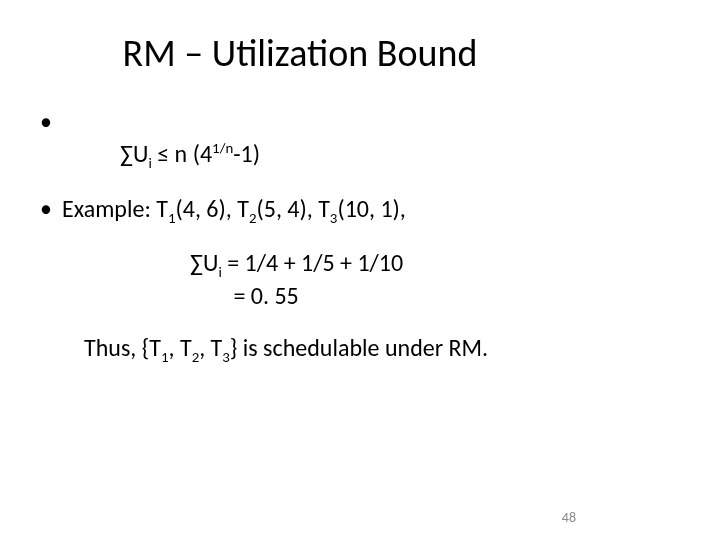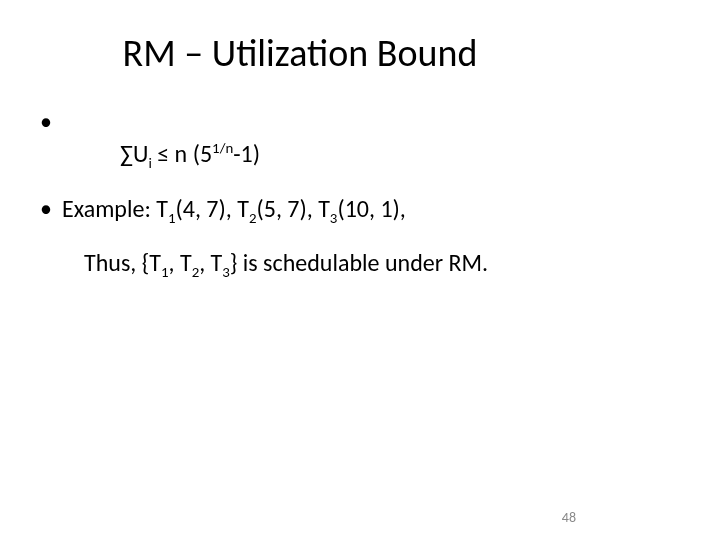--- a/index.html
+++ b/index.html
@@ -24,33 +24,37 @@
 
   <div class="title">RM – Utilization Bound</div>
 
   <div class="content">
 
     <div class="bullet">
       <div class="dot">•</div>
       <div class="btxt">
         <br>
         <span class="indent">
-          <span>∑U</span><sub>i</sub><span> ≤ n (5</span><sup>1/n</sup><span>-1)</span>
+          <span>∑U</span><sub>i</sub><span> ≤ n (4</span><sup>1/n</sup><span>-1)</span>
         </span>
       </div>
     </div>
 
     <div class="bullet">
       <div class="dot">•</div>
       <div class="btxt">
-        <span>Example: T</span><sub>1</sub><span>(4, 7), T</span><sub>2</sub><span>(5, 7), T</span><sub>3</sub><span>(10, 1),</span>
+        <span>Example: T</span><sub>1</sub><span>(4, 6), T</span><sub>2</sub><span>(5, 4), T</span><sub>3</sub><span>(10, 1),</span>
       </div>
     </div>
 
     <div class="center-block">
+      <div>
+        <span>∑U</span><sub>i</sub><span> = 1/4 + 1/5 + 1/10</span>
+      </div>
+      <div style="white-space: pre;"><span>        = 0. 55</span></div>
     </div>
 
     <div class="conclusion">
       <span>Thus, {T</span><sub>1</sub><span>, T</span><sub>2</sub><span>, T</span><sub>3</sub><span>} is schedulable under RM.</span>
     </div>
 
   </div>
 
   <div class="pagenum">48</div>
 </div>

